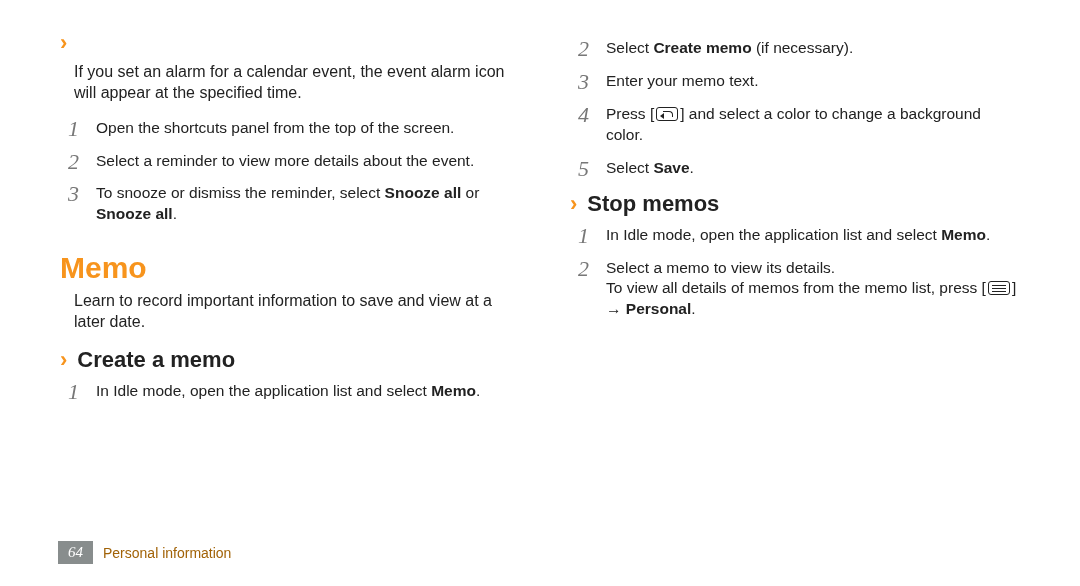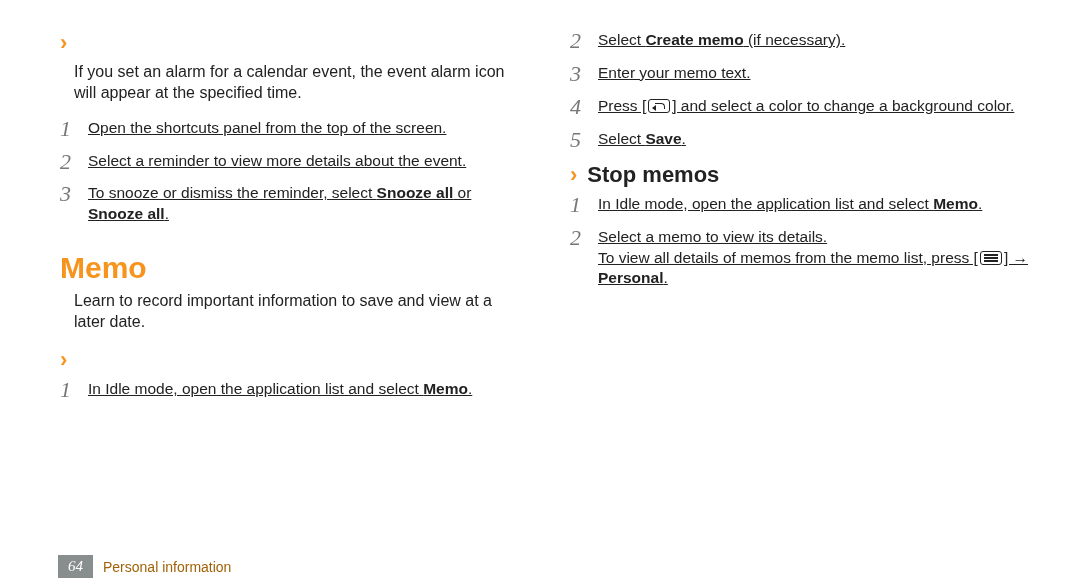--- a/index.html
+++ b/index.html
@@ -39,23 +39,22 @@
     margin: 26px 0 6px 0;
   }
   p.body {
     font-size: 16px;
     margin: 0 0 14px 14px;
     line-height: 1.3;
   }
   ol.steps {
     list-style: none;
     padding: 0;
-    margin: 0;
+    margin: 8px;
     counter-reset: step;
-    text-decoration: underline;
   }
   ol.steps > li {
     counter-increment: step;
     position: relative;
     padding-left: 28px;
     font-size: 15.5px;
     line-height: 1.35;
     margin-bottom: 12px;
   }
   ol.steps > li::before {
@@ -144,21 +143,21 @@
     width: 9px; height: 5px;
     border: 1.5px solid #222;
     border-bottom: none;
     border-left: none;
     border-top-right-radius: 4px;
   }
 
   .footer {
     position: absolute;
     left: 58px;
-    bottom: 8px;
+    bottom: 22px;
     display: flex;
     align-items: center;
     gap: 10px;
     font-size: 14px;
   }
   .page-num {
     background: #888d8d;
     color: #fff;
     padding: 3px 10px;
     font-style: italic;
@@ -181,20 +180,21 @@
         <li>Open the shortcuts panel from the top of the screen.</li>
         <li>Select a reminder to view more details about the event.</li>
         <li>To snooze or dismiss the reminder, select <span class="b">Snooze all</span> or <span class="b">Snooze all</span>.</li>
       </ol>
 
     <h1 class="section">Memo</h1>
     <p class="body">Learn to record important information to save and view at a later date.</p>
 
     <h2 class="sub">
       <span class="chevron">›</span>
+      <span>Create a memo</span>
     </h2>
     <ol class="steps" id="steps-left-2">
         <li>In Idle mode, open the application list and select <span class="b">Memo</span>.</li>
       </ol>
   </div>
 
   <div class="col">
     <ol class="steps" id="steps-right-cont" style="counter-reset: step 1;">
         <li>Select <span class="b">Create memo</span> (if necessary).</li>
         <li>Enter your memo text.</li>

